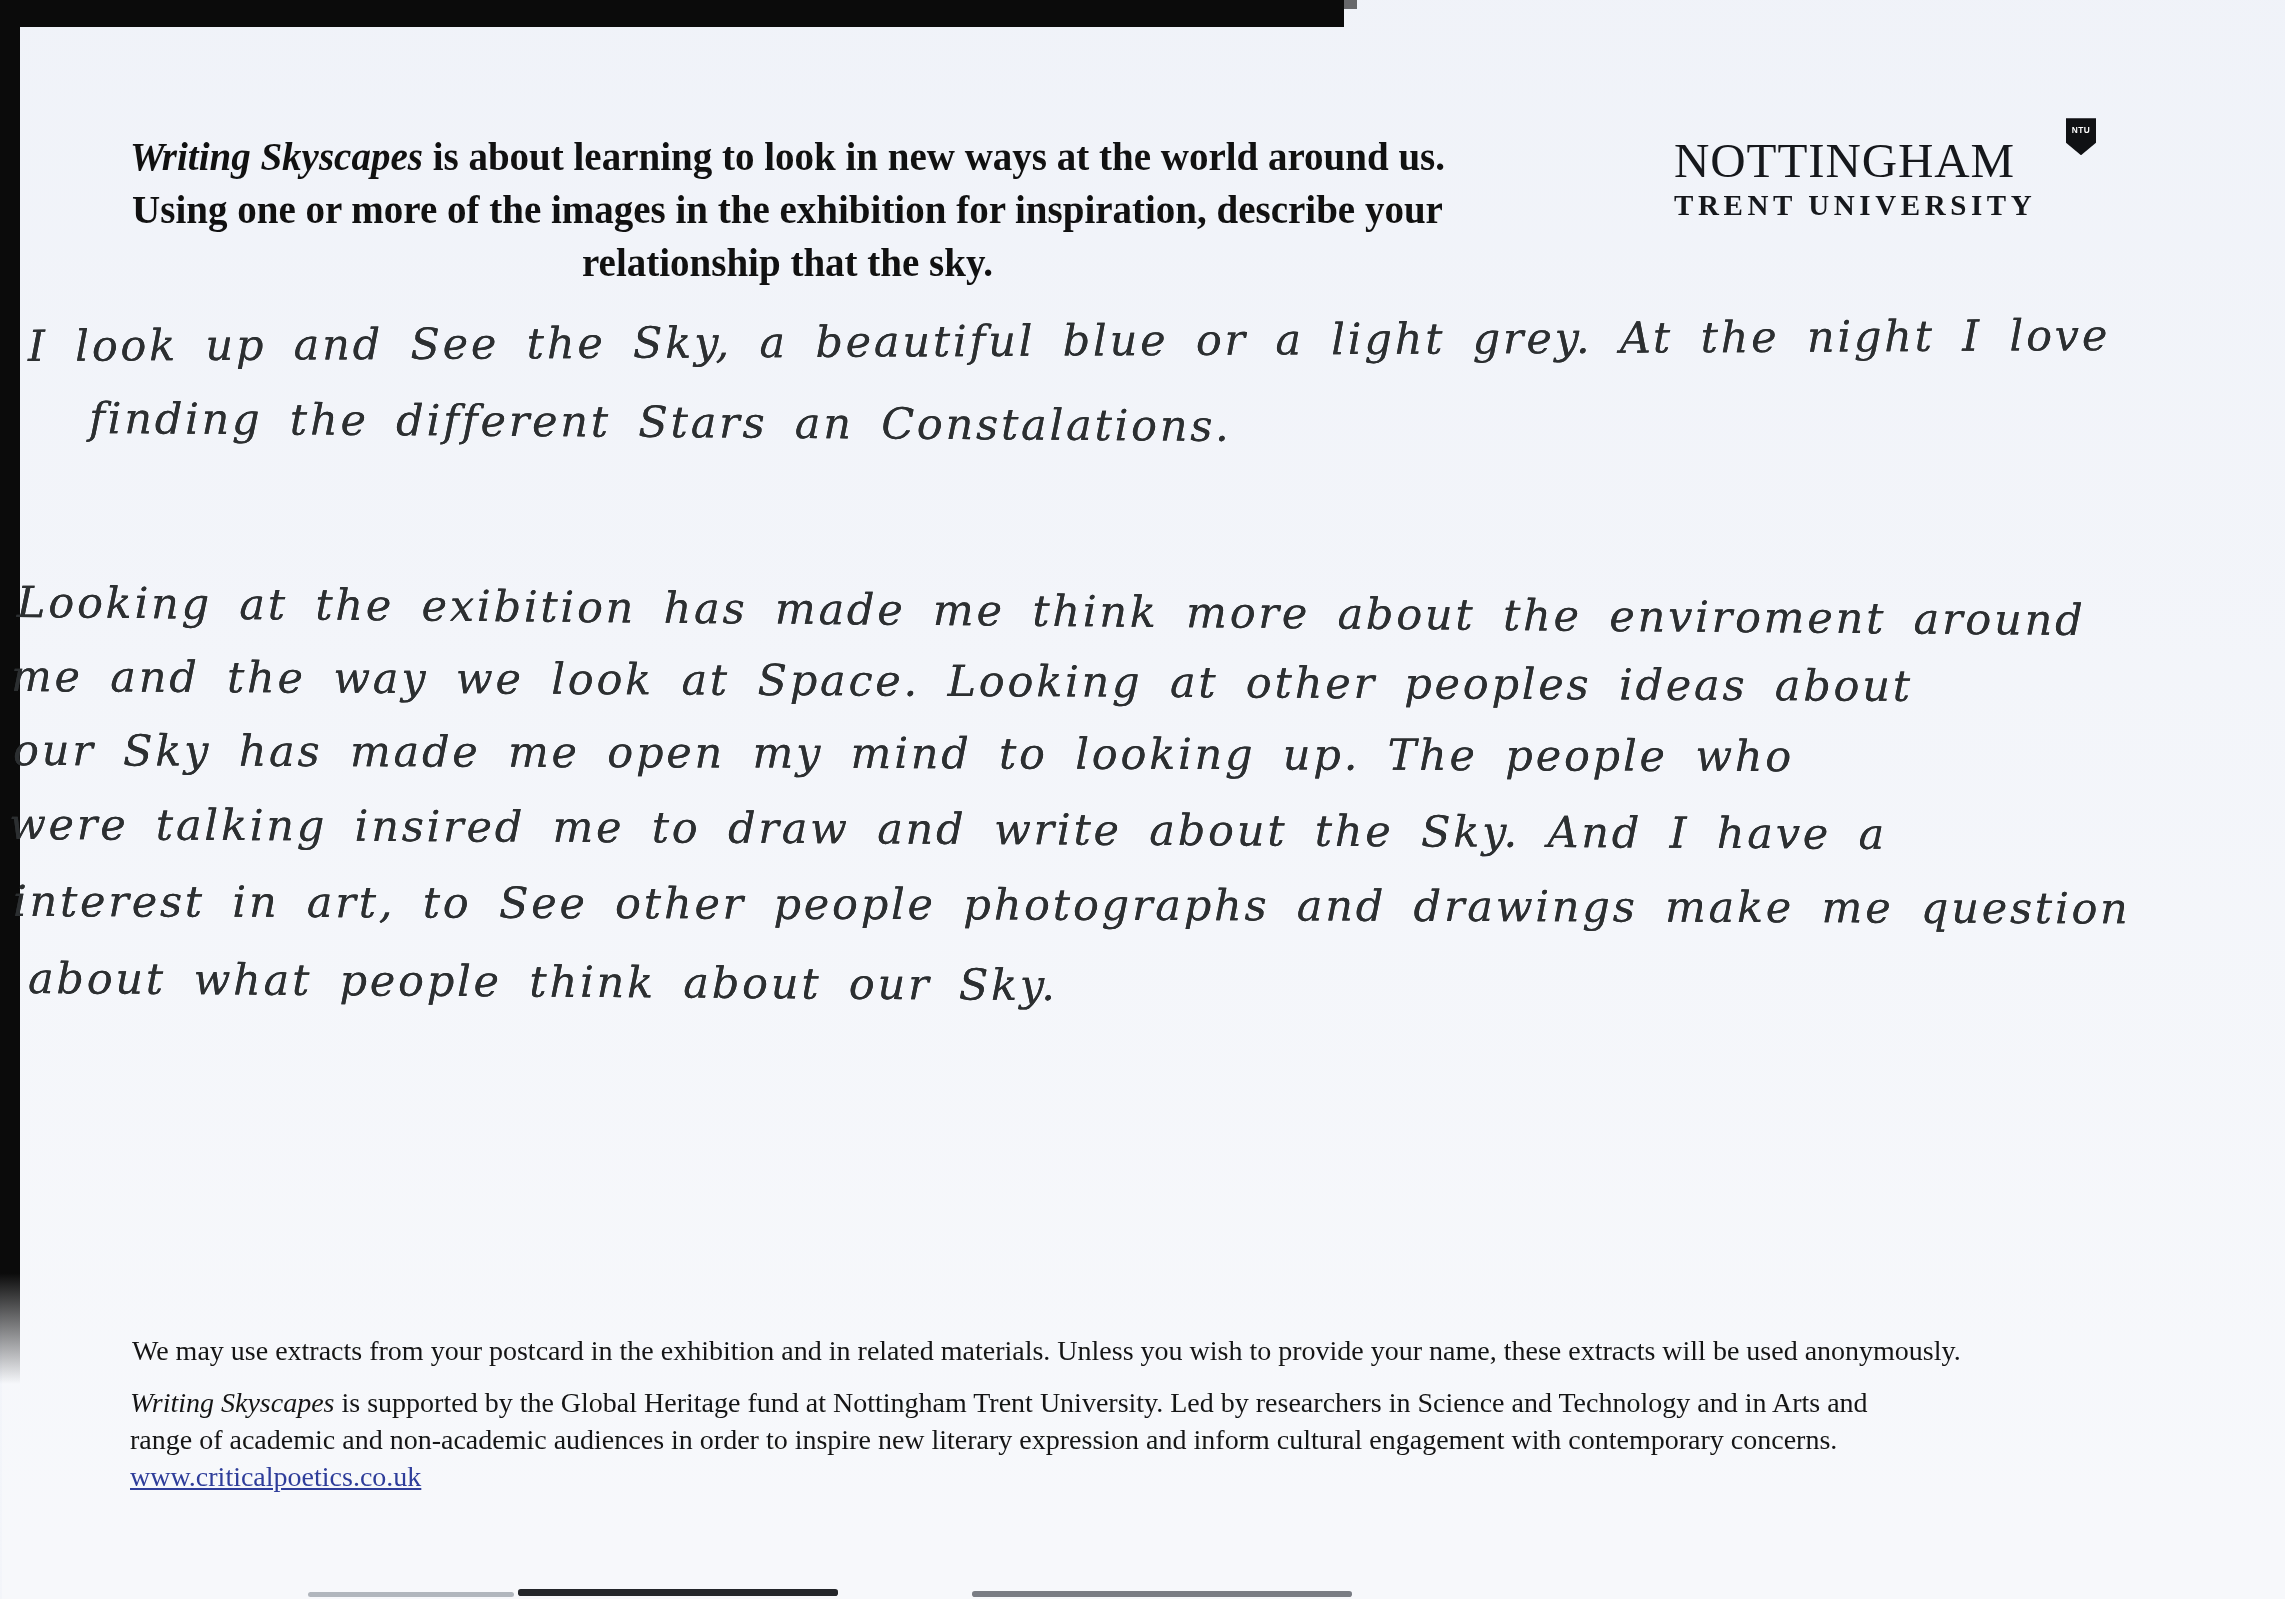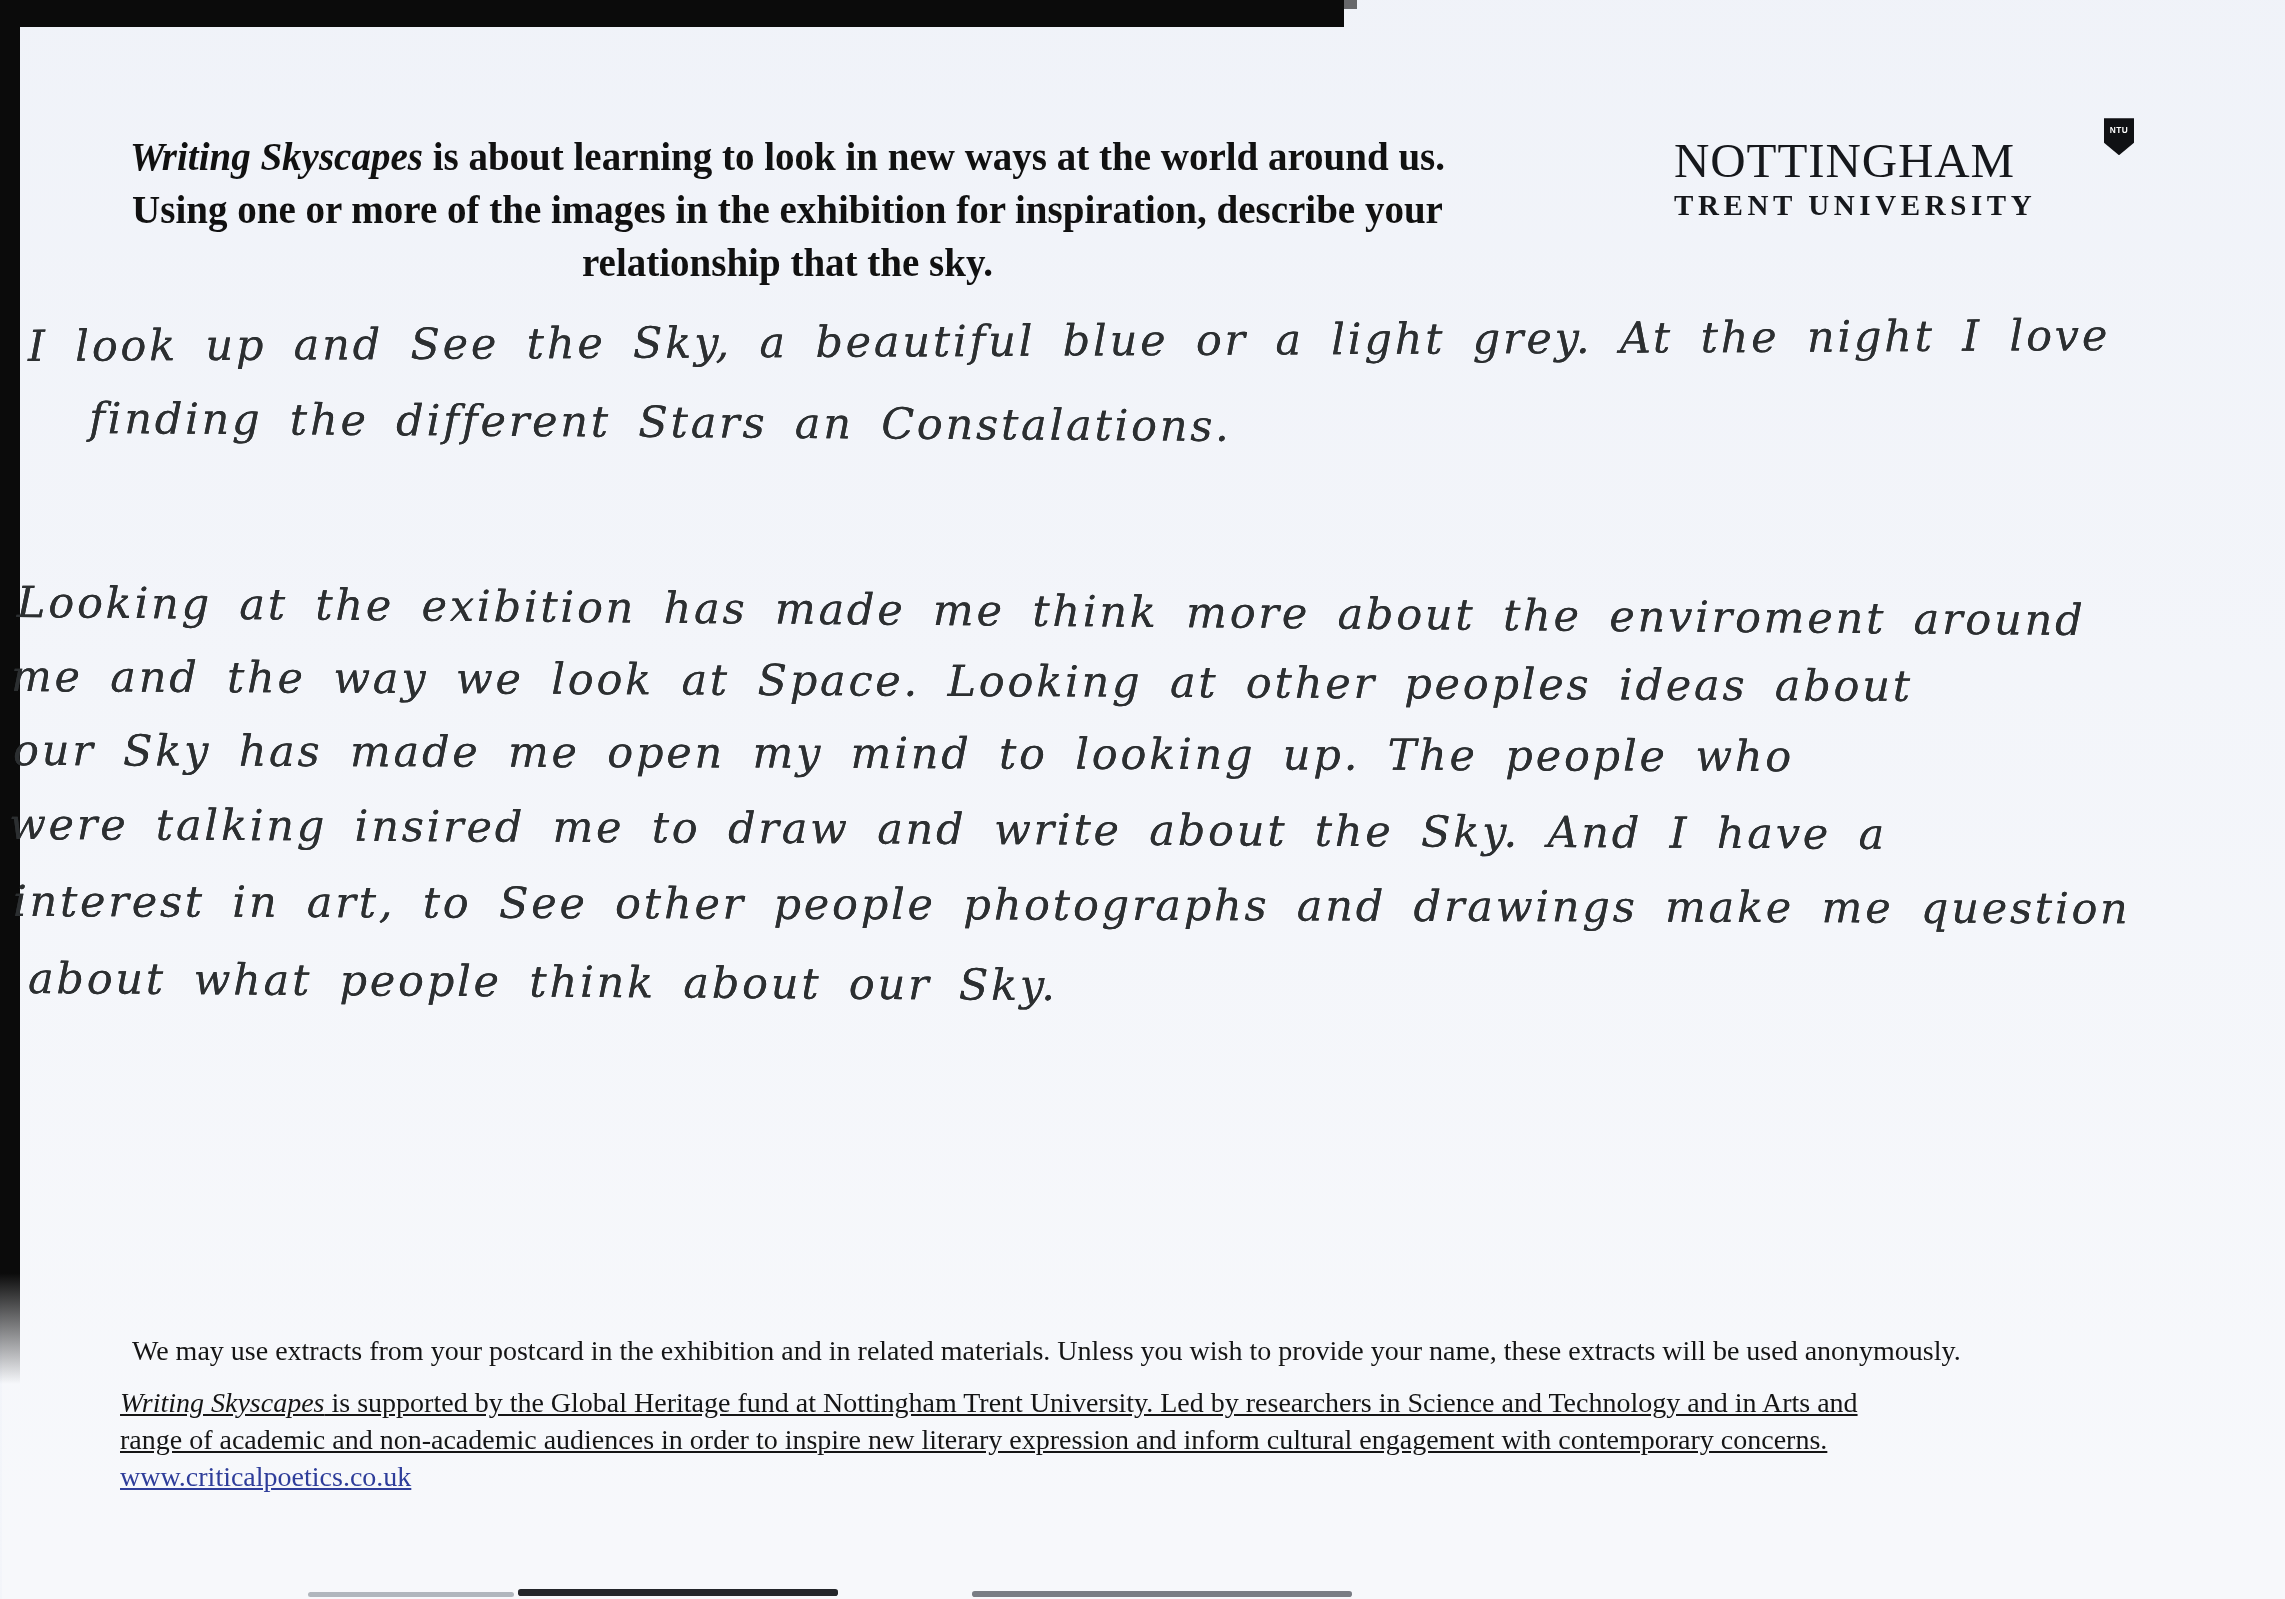--- a/index.html
+++ b/index.html
@@ -33,21 +33,21 @@
 
   
   .logo{position:absolute;left:1674px;top:135px;width:436px;color:#16181c;}
   .logo-l1{font-size:49px;letter-spacing:0.9px;line-height:52px;white-space:nowrap;}
   .logo-l2{font-size:29px;letter-spacing:4.6px;line-height:33px;white-space:nowrap;margin-top:1.9px;font-weight:bold;}
   .shield{
     position:absolute;left:392px;top:-16.7px;width:30px;height:37px;background:#101114;
     clip-path:polygon(0 0,100% 0,100% 66%,50% 100%,0 66%);
     display:flex;justify-content:center;
     font-family:"Liberation Sans", sans-serif;font-size:8.3px;font-weight:bold;color:#fff;
-    padding-top:0;align-items:flex-start;margin-left:38px;
+    padding-top:0;align-items:flex-start;
   }
   .shield span{margin-top:6.5px;letter-spacing:0.5px;}
 
   
   .hw{
     position:absolute;
     font-family:"DejaVu Serif", serif;font-style:italic;
     font-size:43px;color:#2c2f31;
     letter-spacing:2.8px;word-spacing:11px;
     white-space:nowrap;
@@ -58,21 +58,21 @@
   .h2{left:89px; top:393px; transform:rotate(0.4deg);}
   .h3{left:16.7px; top:577px; transform:rotate(0.5deg);}
   .h4{left:11px; top:651px; transform:rotate(0.3deg);}
   .h5{left:13px; top:725px; transform:rotate(0.2deg);}
   .h6{left:9.3px; top:799px; transform:rotate(0.3deg);}
   .h7{left:13px; top:876px; transform:rotate(0.2deg);}
   .h8{left:28px; top:953px;transform:rotate(0.4deg);}
 
   
   .consent{position:absolute;left:132px;top:1332px;font-size:28px;line-height:37px;white-space:nowrap;color:#151515;}
-  .about{position:absolute;left:120px;top:1384px;font-size:28px;line-height:37px;color:#151515;text-decoration:underline;}
+  .about{position:absolute;left:130px;top:1384px;font-size:28px;line-height:37px;color:#151515;}
   .about .line{white-space:nowrap;}
   .about .title{font-style:italic;}
   .link{
     display:inline-block;margin-top:0;
     color:#2e3d9a;text-decoration:underline;cursor:pointer;white-space:nowrap;
   }
 </style>
 </head>
 <body>
 

